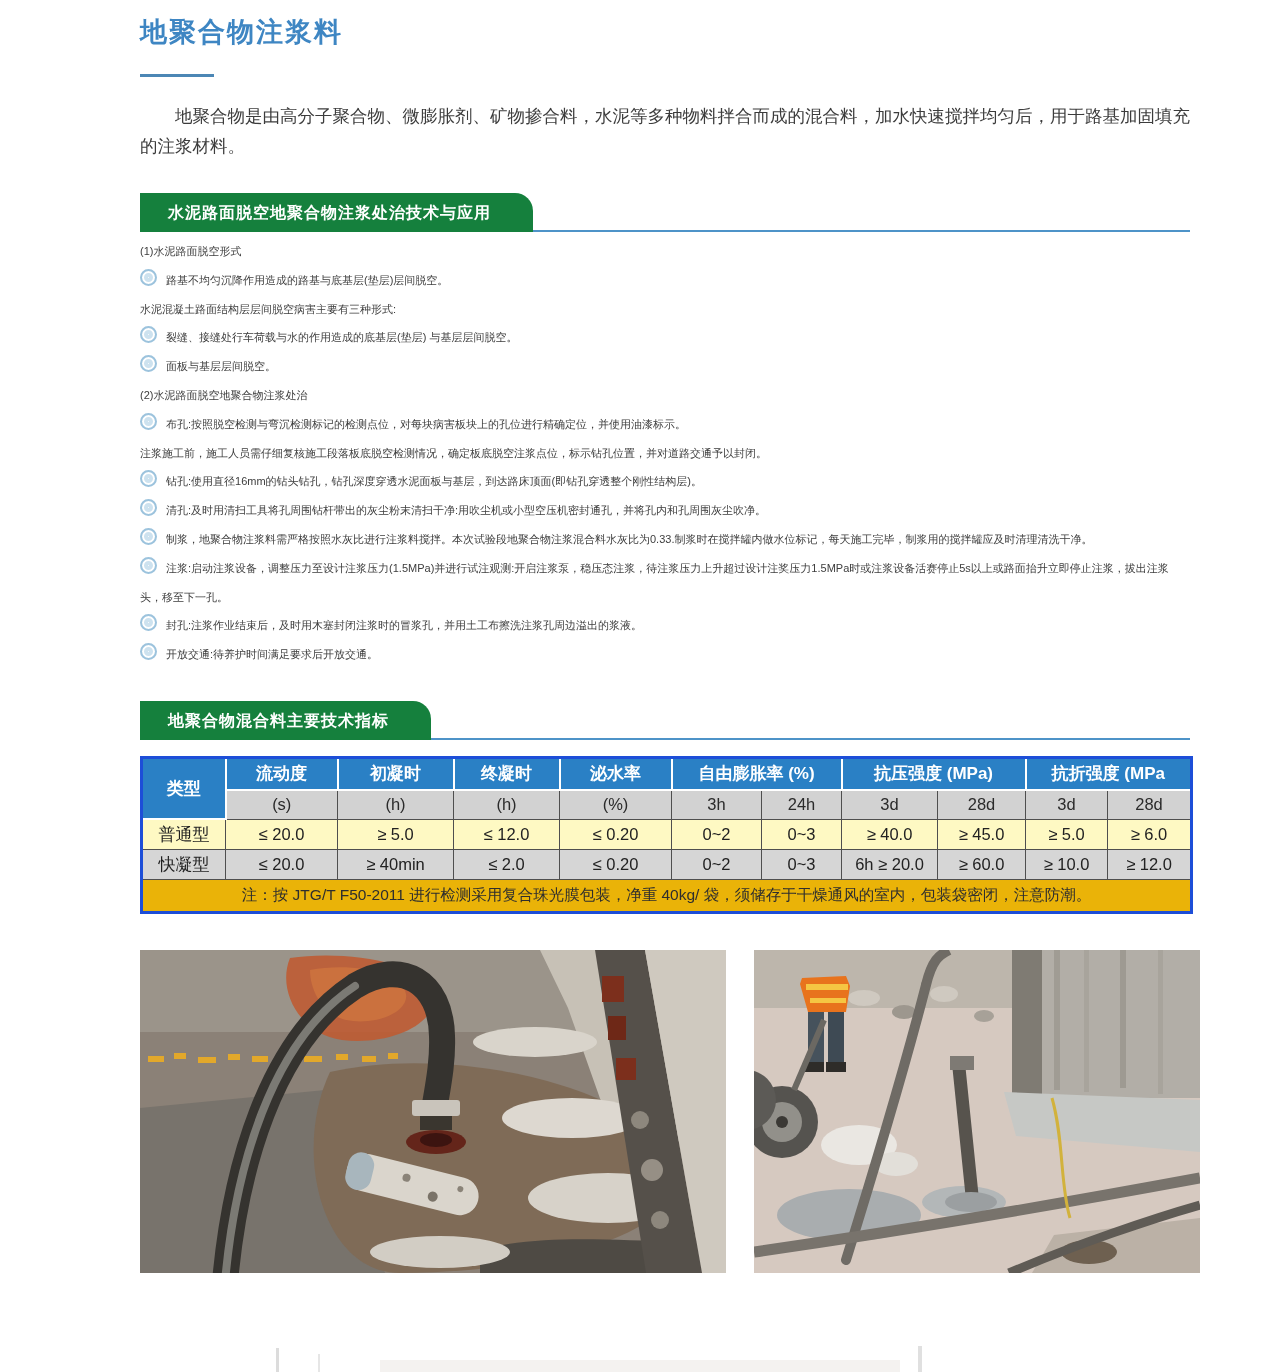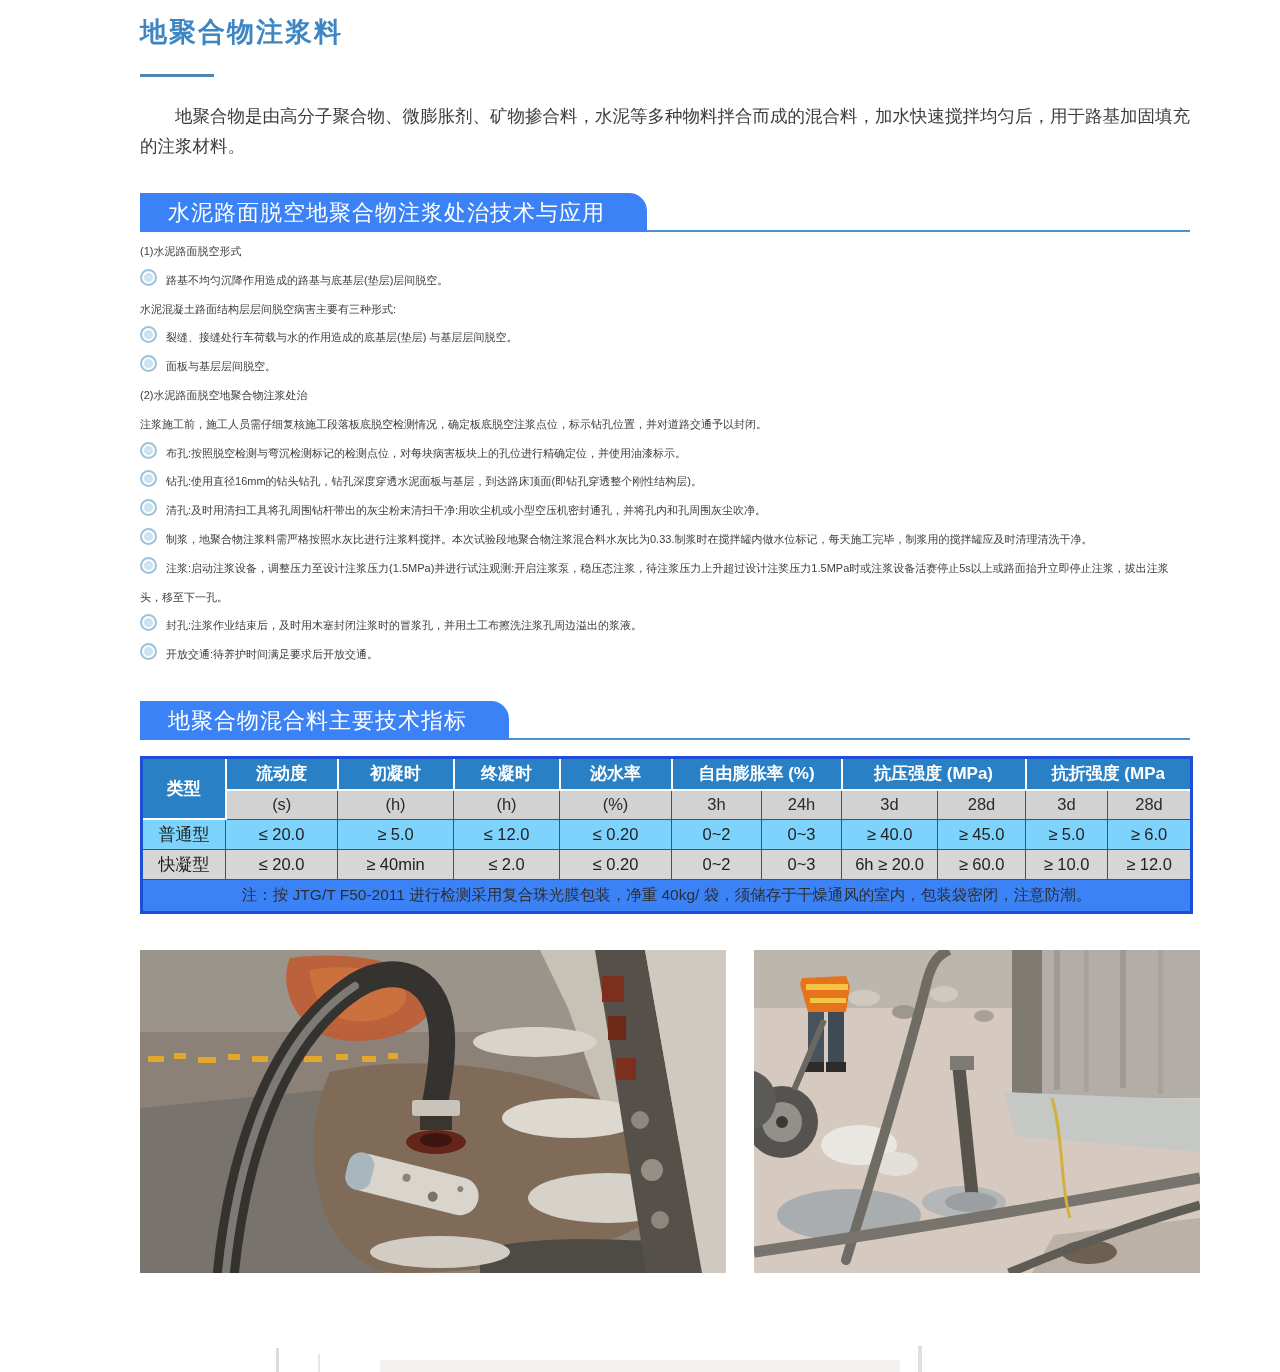--- a/index.html
+++ b/index.html
@@ -11,44 +11,44 @@
   .doc-title{margin-top:14px;font-size:27px;font-weight:bold;color:#3e86c3;letter-spacing:2px;}
   .title-underline{width:74px;height:3px;background:#4c87b5;margin-top:24px;}
 
   
   .intro{margin-top:24px;width:1050px;font-size:17.5px;line-height:30px;color:#3c3c3c;text-indent:2em;}
 
   
   .section-header{position:relative;margin-top:32px;height:39px;width:1050px;}
   .section-header .hline{position:absolute;left:0;bottom:0;width:100%;height:2px;background:#4e93c8;}
   .section-header .band{position:absolute;left:0;top:0;height:39px;line-height:39px;
-      background:#3b82f6;color:#ffffff;font-size:22px;font-weight:normal;letter-spacing:1px;
+      background:#15803d;color:#ffffff;font-size:16px;font-weight:bold;letter-spacing:1px;
       padding:0 42px 0 28px;border-top-right-radius:18px;}
 
   
   .body-block{margin-top:5px;width:1050px;font-size:11px;line-height:28.8px;color:#3d3d3d;}
   .para{margin:0;}
   .bullet{display:inline-block;width:13px;height:13px;border-radius:50%;
       border:2px solid #9cc3dd;background:#ffffff;
       box-shadow:inset 0 0 0 2px #ffffff, inset 0 0 0 6px #cde2ef;
       margin-right:9px;vertical-align:-2px;}
 
   
   table.spec{margin-top:16px;border-collapse:collapse;table-layout:fixed;width:1050px;
       border:3px solid #1d4ed8;font-size:16.5px;color:#222;}
   table.spec th,table.spec td{border:1px solid #4f4f4f;text-align:center;vertical-align:middle;
       padding:0;overflow:hidden;white-space:nowrap;}
   tr.hdr-blue th{background:#2a80c5;color:#ffffff;font-weight:600;font-size:17px;height:30px;
       border:2px solid #ffffff;}
   tr.hdr-gray th{background:#d2d2d2;color:#2b2b2b;font-weight:normal;height:28px;}
   th.type-cell{background:#2a80c5;color:#ffffff;font-weight:600;font-size:17px;border:2px solid #ffffff;}
-  tr.row-white td{background:#7dd3fc;height:29px;}
+  tr.row-white td{background:#fef9c3;height:29px;}
   tr.row-gray td{background:#d6d6d6;height:29px;}
   td.rowlabel{font-size:17px;color:#1f1f1f;}
-  tr.note-row td{background:#3b82f6;height:31px;font-size:15.5px;color:#2e2e2e;white-space:normal;}
+  tr.note-row td{background:#eab308;height:31px;font-size:15.5px;color:#2e2e2e;white-space:normal;}
 
   
   .photo-row{margin-top:36px;display:flex;gap:28px;}
   .photo-row figure{margin:0;padding:0;line-height:0;}
   .photo-row svg{display:block;}
 
   
   .artifact{position:absolute;background:#dcdcdc;}
 </style>
 </head>
@@ -66,22 +66,22 @@
     <div class="band">水泥路面脱空地聚合物注浆处治技术与应用</div>
   </div>
 
   <div class="body-block">
       <div class="para"><span>(1)水泥路面脱空形式</span></div>
       <div class="para"><span class="bullet"></span><span>路基不均匀沉降作用造成的路基与底基层(垫层)层间脱空。</span></div>
       <div class="para"><span>水泥混凝土路面结构层层间脱空病害主要有三种形式:</span></div>
       <div class="para"><span class="bullet"></span><span>裂缝、接缝处行车荷载与水的作用造成的底基层(垫层) 与基层层间脱空。</span></div>
       <div class="para"><span class="bullet"></span><span>面板与基层层间脱空。</span></div>
       <div class="para"><span>(2)水泥路面脱空地聚合物注浆处治</span></div>
+      <div class="para"><span class="bullet"></span><span>布孔:按照脱空检测与弯沉检测标记的检测点位，对每块病害板块上的孔位进行精确定位，并使用油漆标示。</span></div>
       <div class="para"><span>注浆施工前，施工人员需仔细复核施工段落板底脱空检测情况，确定板底脱空注浆点位，标示钻孔位置，并对道路交通予以封闭。</span></div>
-      <div class="para"><span class="bullet"></span><span>布孔:按照脱空检测与弯沉检测标记的检测点位，对每块病害板块上的孔位进行精确定位，并使用油漆标示。</span></div>
       <div class="para"><span class="bullet"></span><span>钻孔:使用直径16mm的钻头钻孔，钻孔深度穿透水泥面板与基层，到达路床顶面(即钻孔穿透整个刚性结构层)。</span></div>
       <div class="para"><span class="bullet"></span><span>清孔:及时用清扫工具将孔周围钻杆带出的灰尘粉末清扫干净:用吹尘机或小型空压机密封通孔，并将孔内和孔周围灰尘吹净。</span></div>
       <div class="para"><span class="bullet"></span><span>制浆，地聚合物注浆料需严格按照水灰比进行注浆料搅拌。本次试验段地聚合物注浆混合料水灰比为0.33.制浆时在搅拌罐内做水位标记，每天施工完毕，制浆用的搅拌罐应及时清理清洗干净。</span></div>
       <div class="para"><span class="bullet"></span><span>注浆:启动注浆设备，调整压力至设计注浆压力(1.5MPa)并进行试注观测:开启注浆泵，稳压态注浆，待注浆压力上升超过设计注奖压力1.5MPa时或注浆设备活赛停止5s以上或路面抬升立即停止注浆，拔出注浆头，移至下一孔。</span></div>
       <div class="para"><span class="bullet"></span><span>封孔:注浆作业结束后，及时用木塞封闭注浆时的冒浆孔，并用土工布擦洗注浆孔周边溢出的浆液。</span></div>
       <div class="para"><span class="bullet"></span><span>开放交通:待养护时间满足要求后开放交通。</span></div>
     </div>
 
   <div class="section-header">
     <div class="hline"></div>

